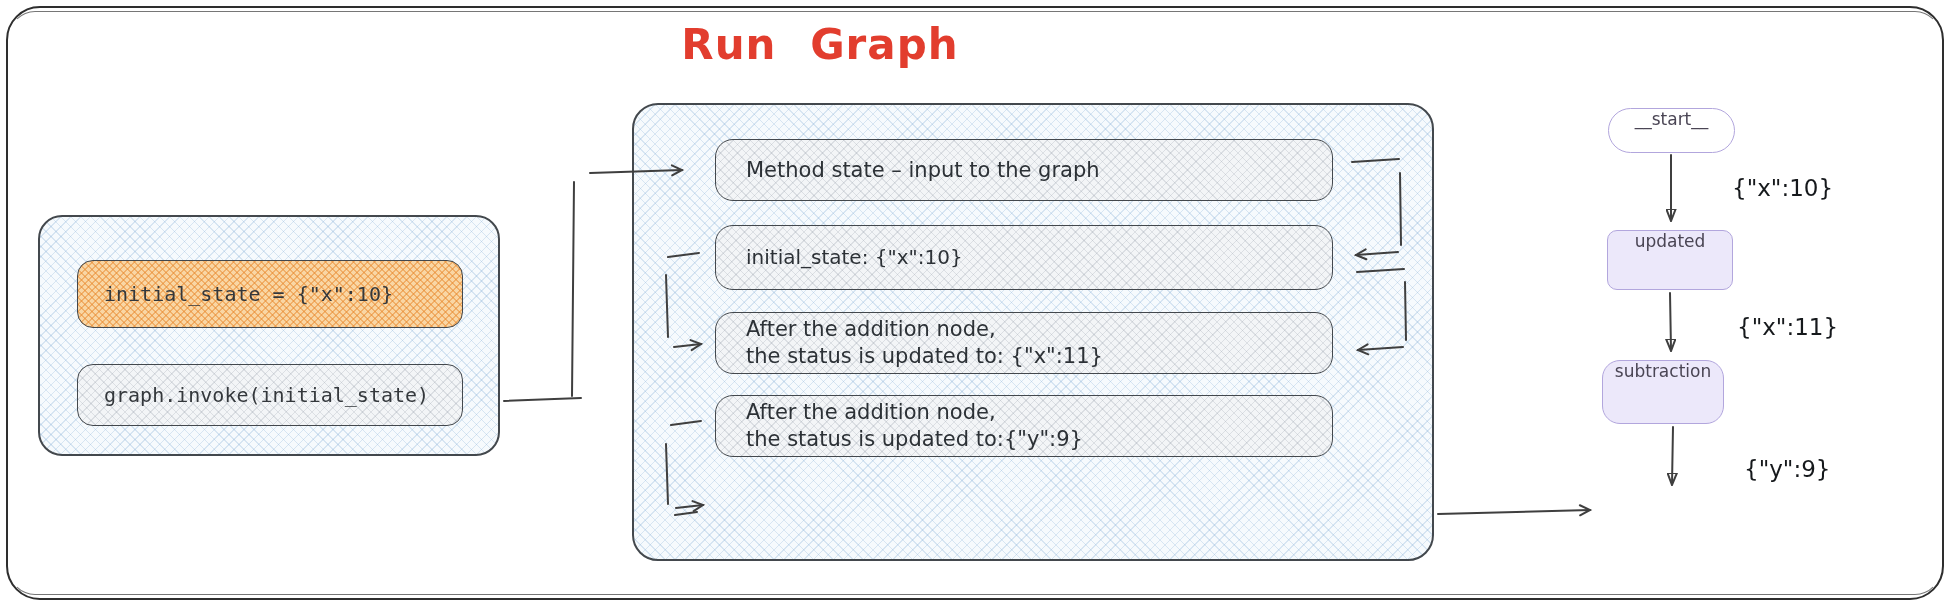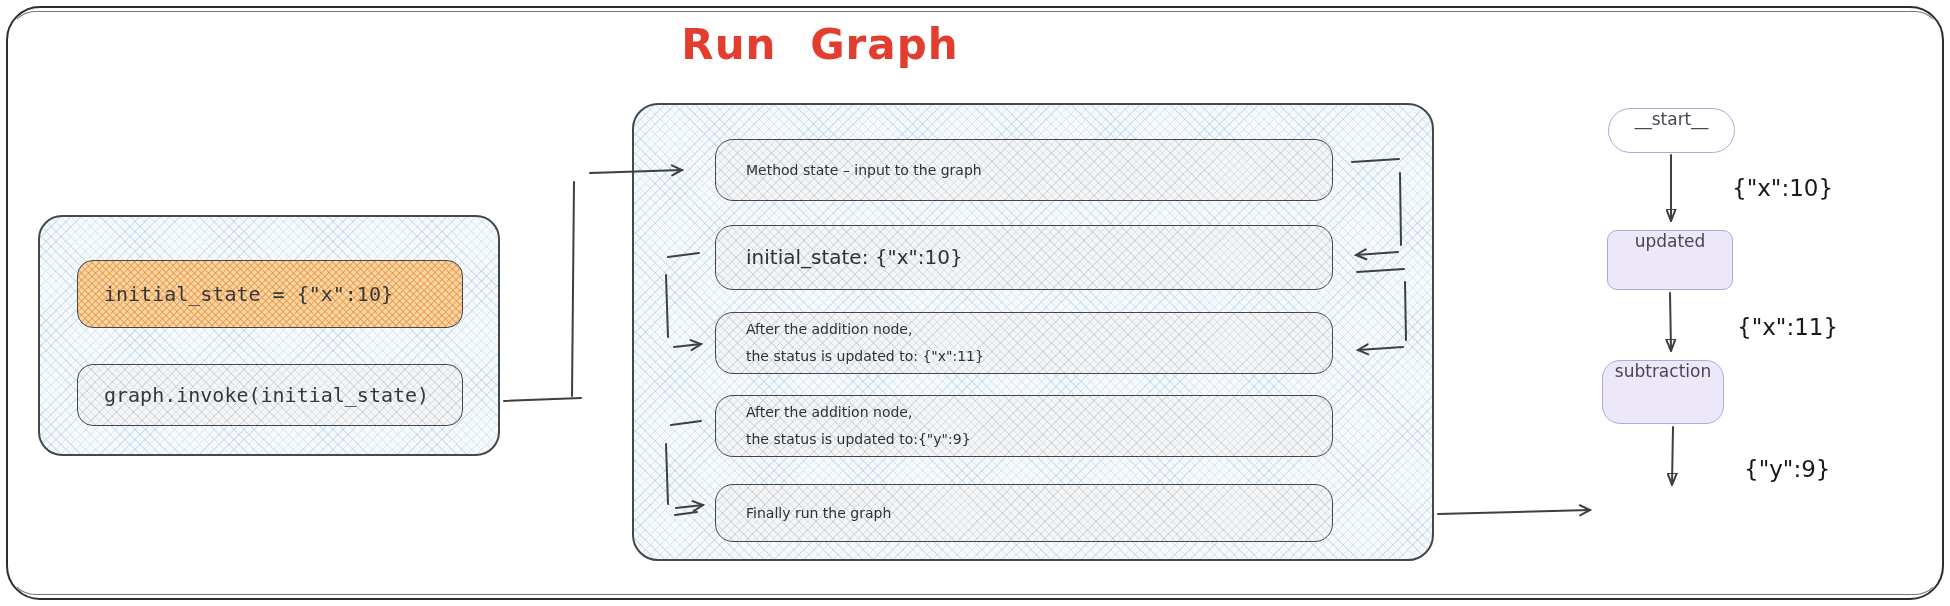--- a/index.html
+++ b/index.html
@@ -32,21 +32,21 @@
   .trace-panel{left:632px;top:103px;width:798px;height:454px;border-radius:26px;}
 
   .code-box{position:absolute;left:37px;width:386px;border:1.8px solid var(--stroke-dark);
             border-radius:16px;display:flex;align-items:center;padding-left:26px;box-sizing:border-box;
             font-family:"DejaVu Sans Mono",monospace;font-size:20px;color:#34383c;white-space:pre;}
   .init-box{top:43px;height:68px;}
   .invoke-box{top:147px;height:62px;}
 
   .step{position:absolute;left:81px;width:618px;border:1.8px solid var(--stroke-dark);
         border-radius:18px;display:flex;flex-direction:column;justify-content:center;
-        padding-left:30px;box-sizing:border-box;font-size:14px;color:#2c3136;line-height:27px;}
+        padding-left:30px;box-sizing:border-box;font-size:21px;color:#2c3136;line-height:27px;}
   .step-1{top:34px;height:62px;}
   .step-2{top:120px;height:65px;font-size:20px;}
   .step-3{top:207px;height:62px;}
   .step-4{top:290px;height:62px;}
   .step-5{top:379px;height:58px;}
 
   
   .gnode{position:absolute;display:flex;align-items:flex-start;justify-content:center;
          box-sizing:border-box;font-size:17px;color:var(--node-text);}
   .node-start{left:1608px;top:108px;width:127px;height:45px;border:1.6px solid var(--node-border);
@@ -92,23 +92,20 @@
       <span>initial_state: {"x":10}</span>
     </div>
     <div class="step step-3 hatch-gray">
       <span>After the addition node,</span>
       <span>the status is updated to: {"x":11}</span>
     </div>
     <div class="step step-4 hatch-gray">
       <span>After the addition node,</span>
       <span>the status is updated to:{"y":9}</span>
     </div>
-    <div class="step step-5 hatch-gray">
-      <span>Finally run the graph</span>
-    </div>
   </div>
 
   <div class="gnode node-start">
     <span>__start__</span>
   </div>
   <div class="gnode node-addition">
     <span>updated</span>
   </div>
   <div class="gnode node-subtraction">
     <span>subtraction</span>

